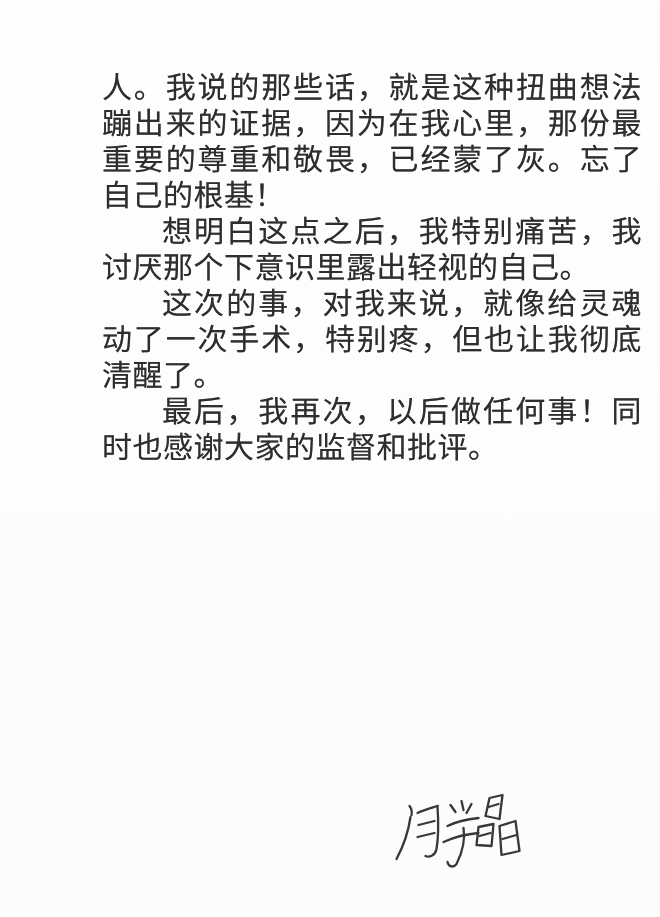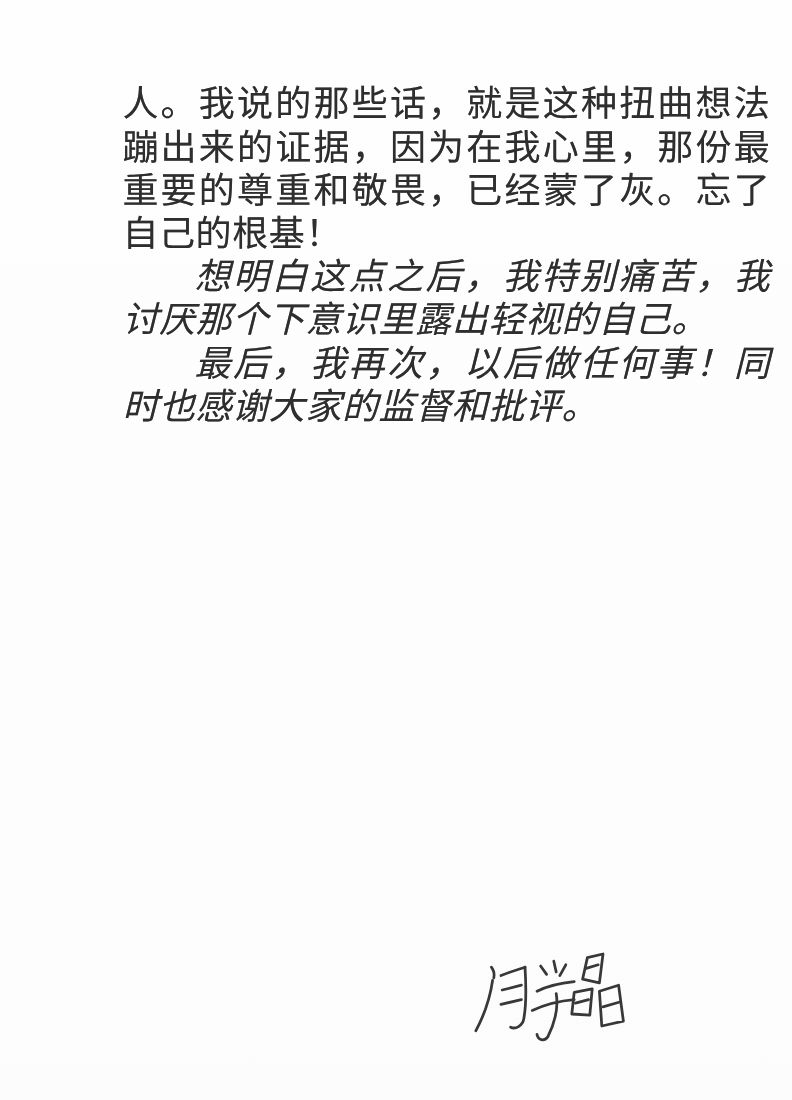--- a/index.html
+++ b/index.html
@@ -27,21 +27,20 @@
     text-align: justify;
     letter-spacing: 0.5px;
     text-shadow: 0 0 0.5px rgba(40,40,40,0.55);
     margin-left: 40px;
   }
   .letter-body p {
     margin: 0;
   }
   .letter-body p.indent {
     text-indent: 2em;
-    font-style: italic;
   }
   .signature-block {
     position: absolute;
     left: 388px;
     top: 792px;
     width: 145px;
     height: 84px;
   }
   .signature-block svg {
     display: block;
@@ -57,20 +56,21 @@
   }
 </style>
 </head>
 <body>
 
 <div class="page">
 
   <main class="letter-body">
       <p>人。我说的那些话，就是这种扭曲想法蹦出来的证据，因为在我心里，那份最重要的尊重和敬畏，已经蒙了灰。忘了自己的根基！</p>
       <p class="indent">想明白这点之后，我特别痛苦，我讨厌那个下意识里露出轻视的自己。</p>
+      <p class="indent">这次的事，对我来说，就像给灵魂动了一次手术，特别疼，但也让我彻底清醒了。</p>
       <p class="indent">最后，我再次，以后做任何事！同时也感谢大家的监督和批评。</p>
     </main>
 
   <div class="signature-block">
     <svg viewBox="0 0 140 84" role="img" aria-label="闫学晶">
 
       <path class="signature-stroke" d="M19,14 Q22,18 21,23"></path>
       <path class="signature-stroke" d="M20,25 C18,39 13,54 6,67"></path>
       <path class="signature-stroke" d="M27,21 C34,18 41,16 47,14"></path>
       <path class="signature-stroke" d="M47,14 C48,30 48,46 46,57 C45,63 39,66 35,64"></path>

